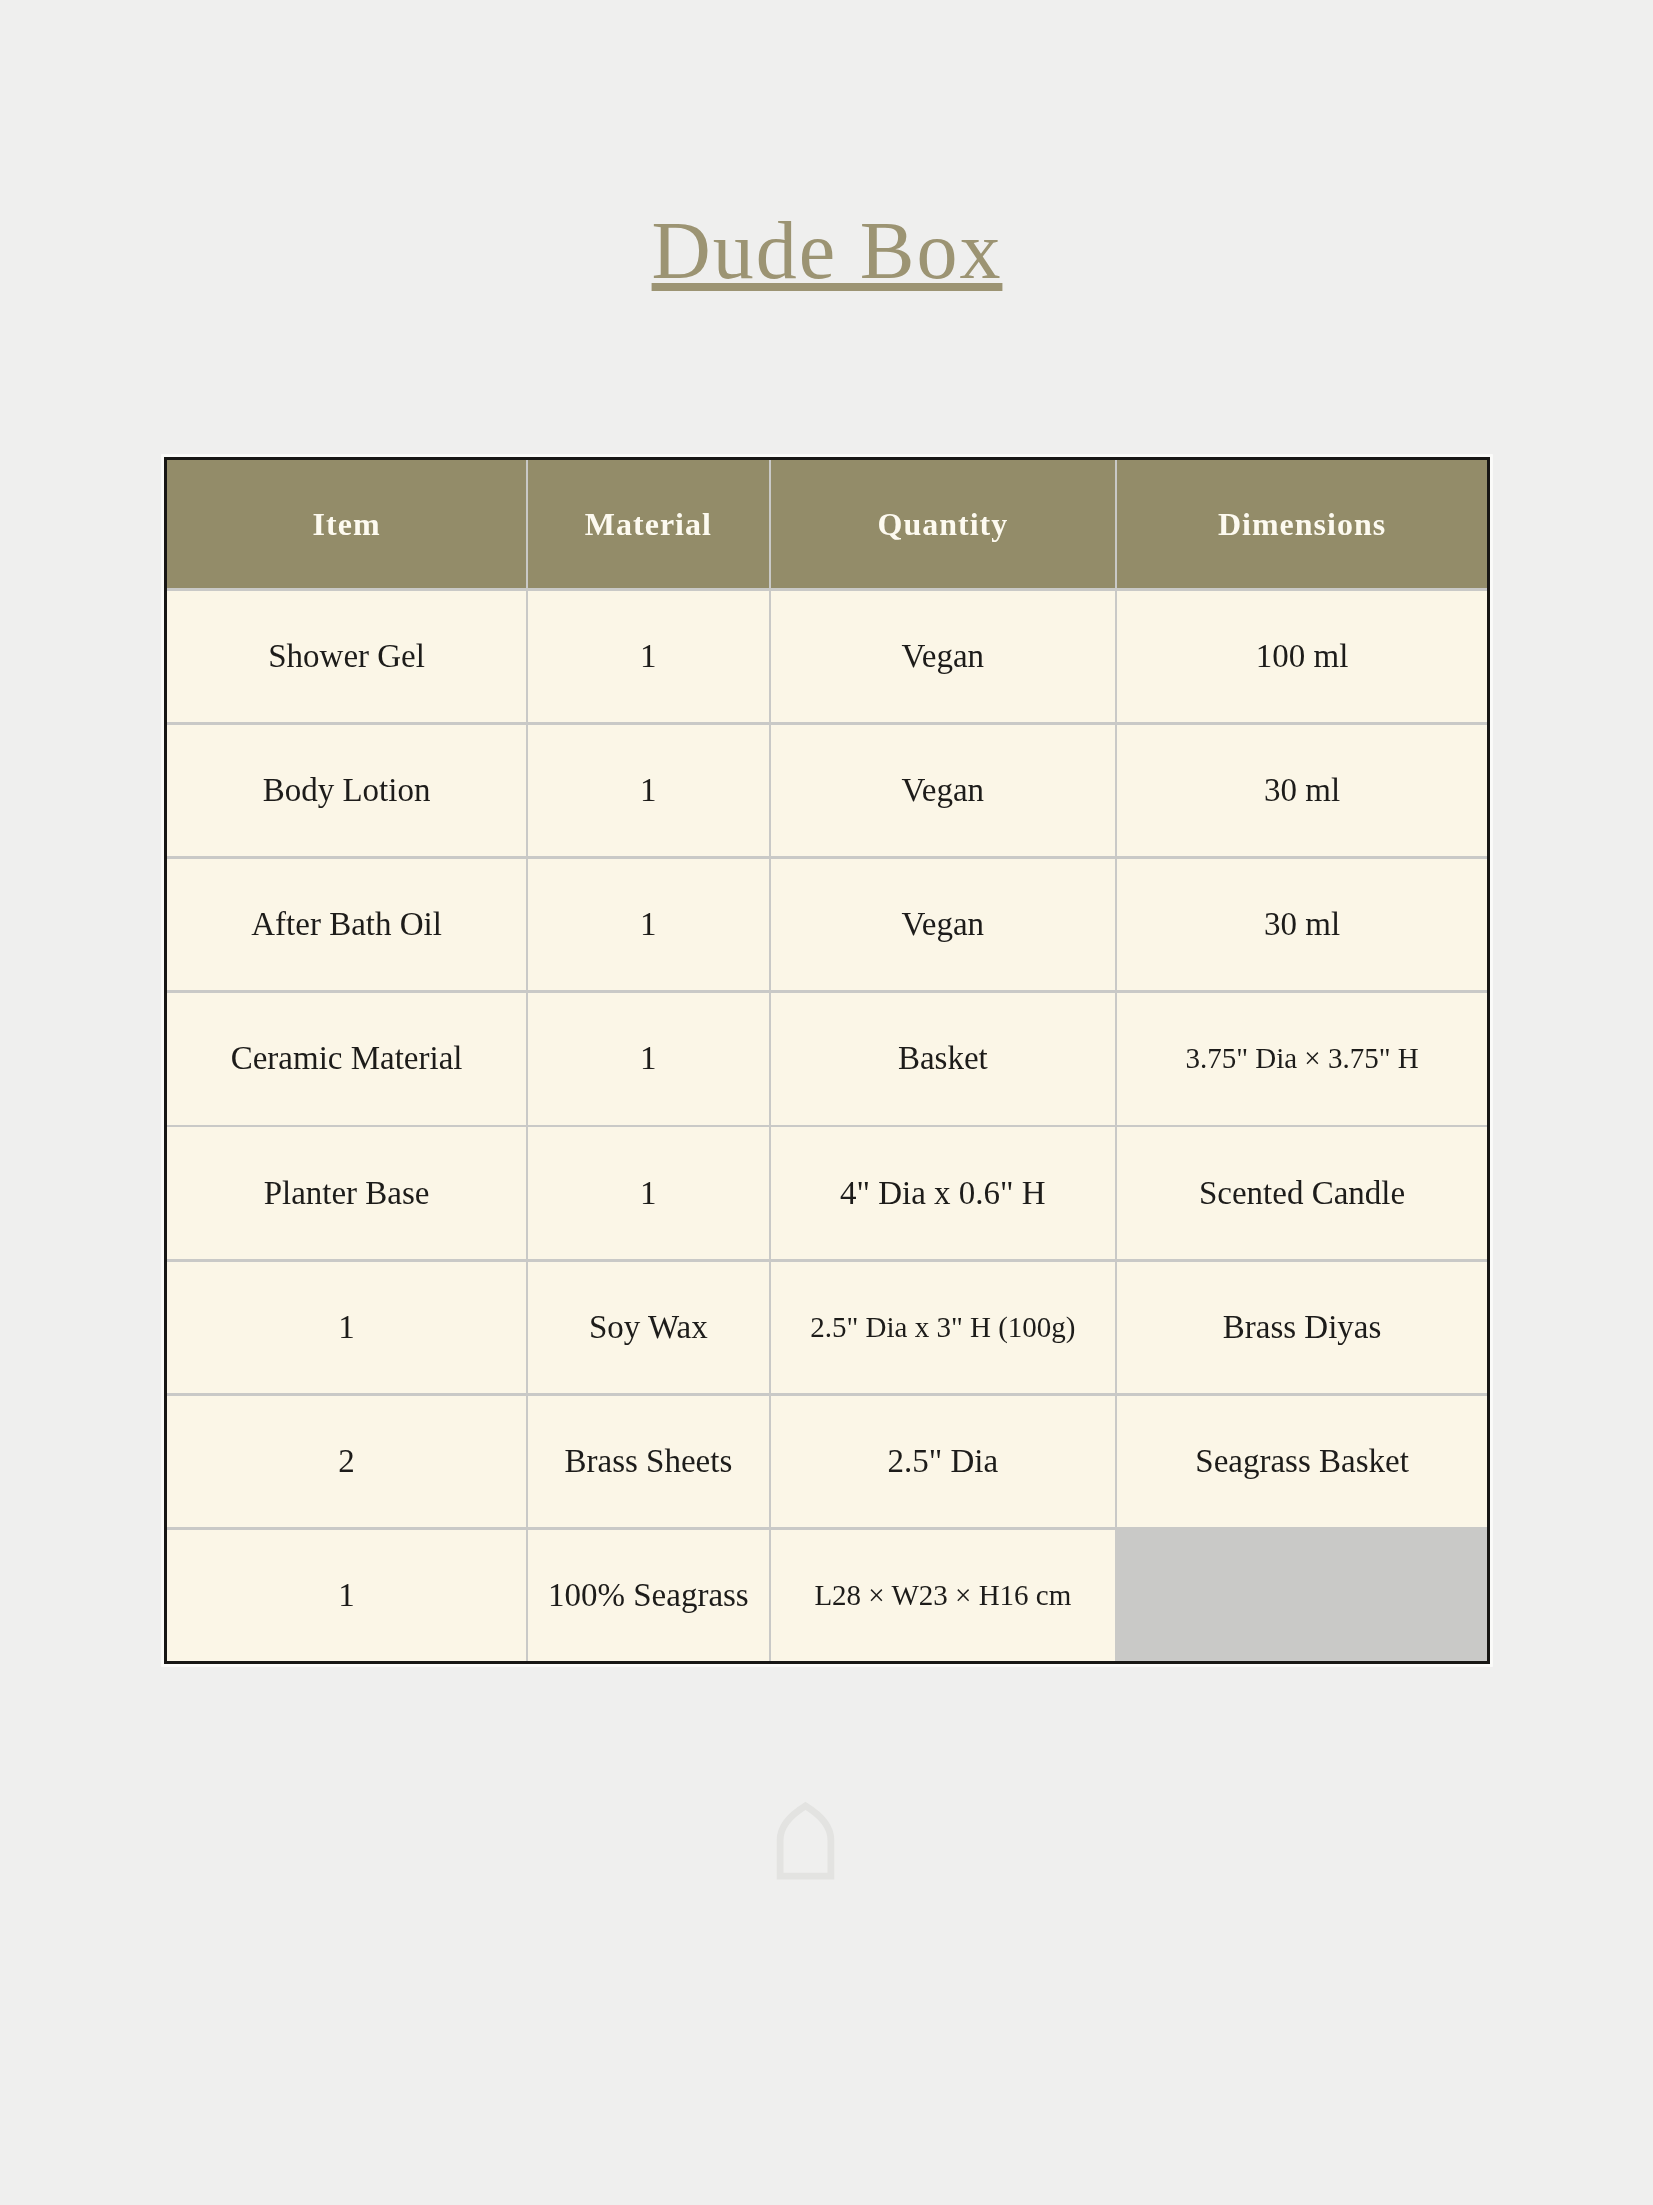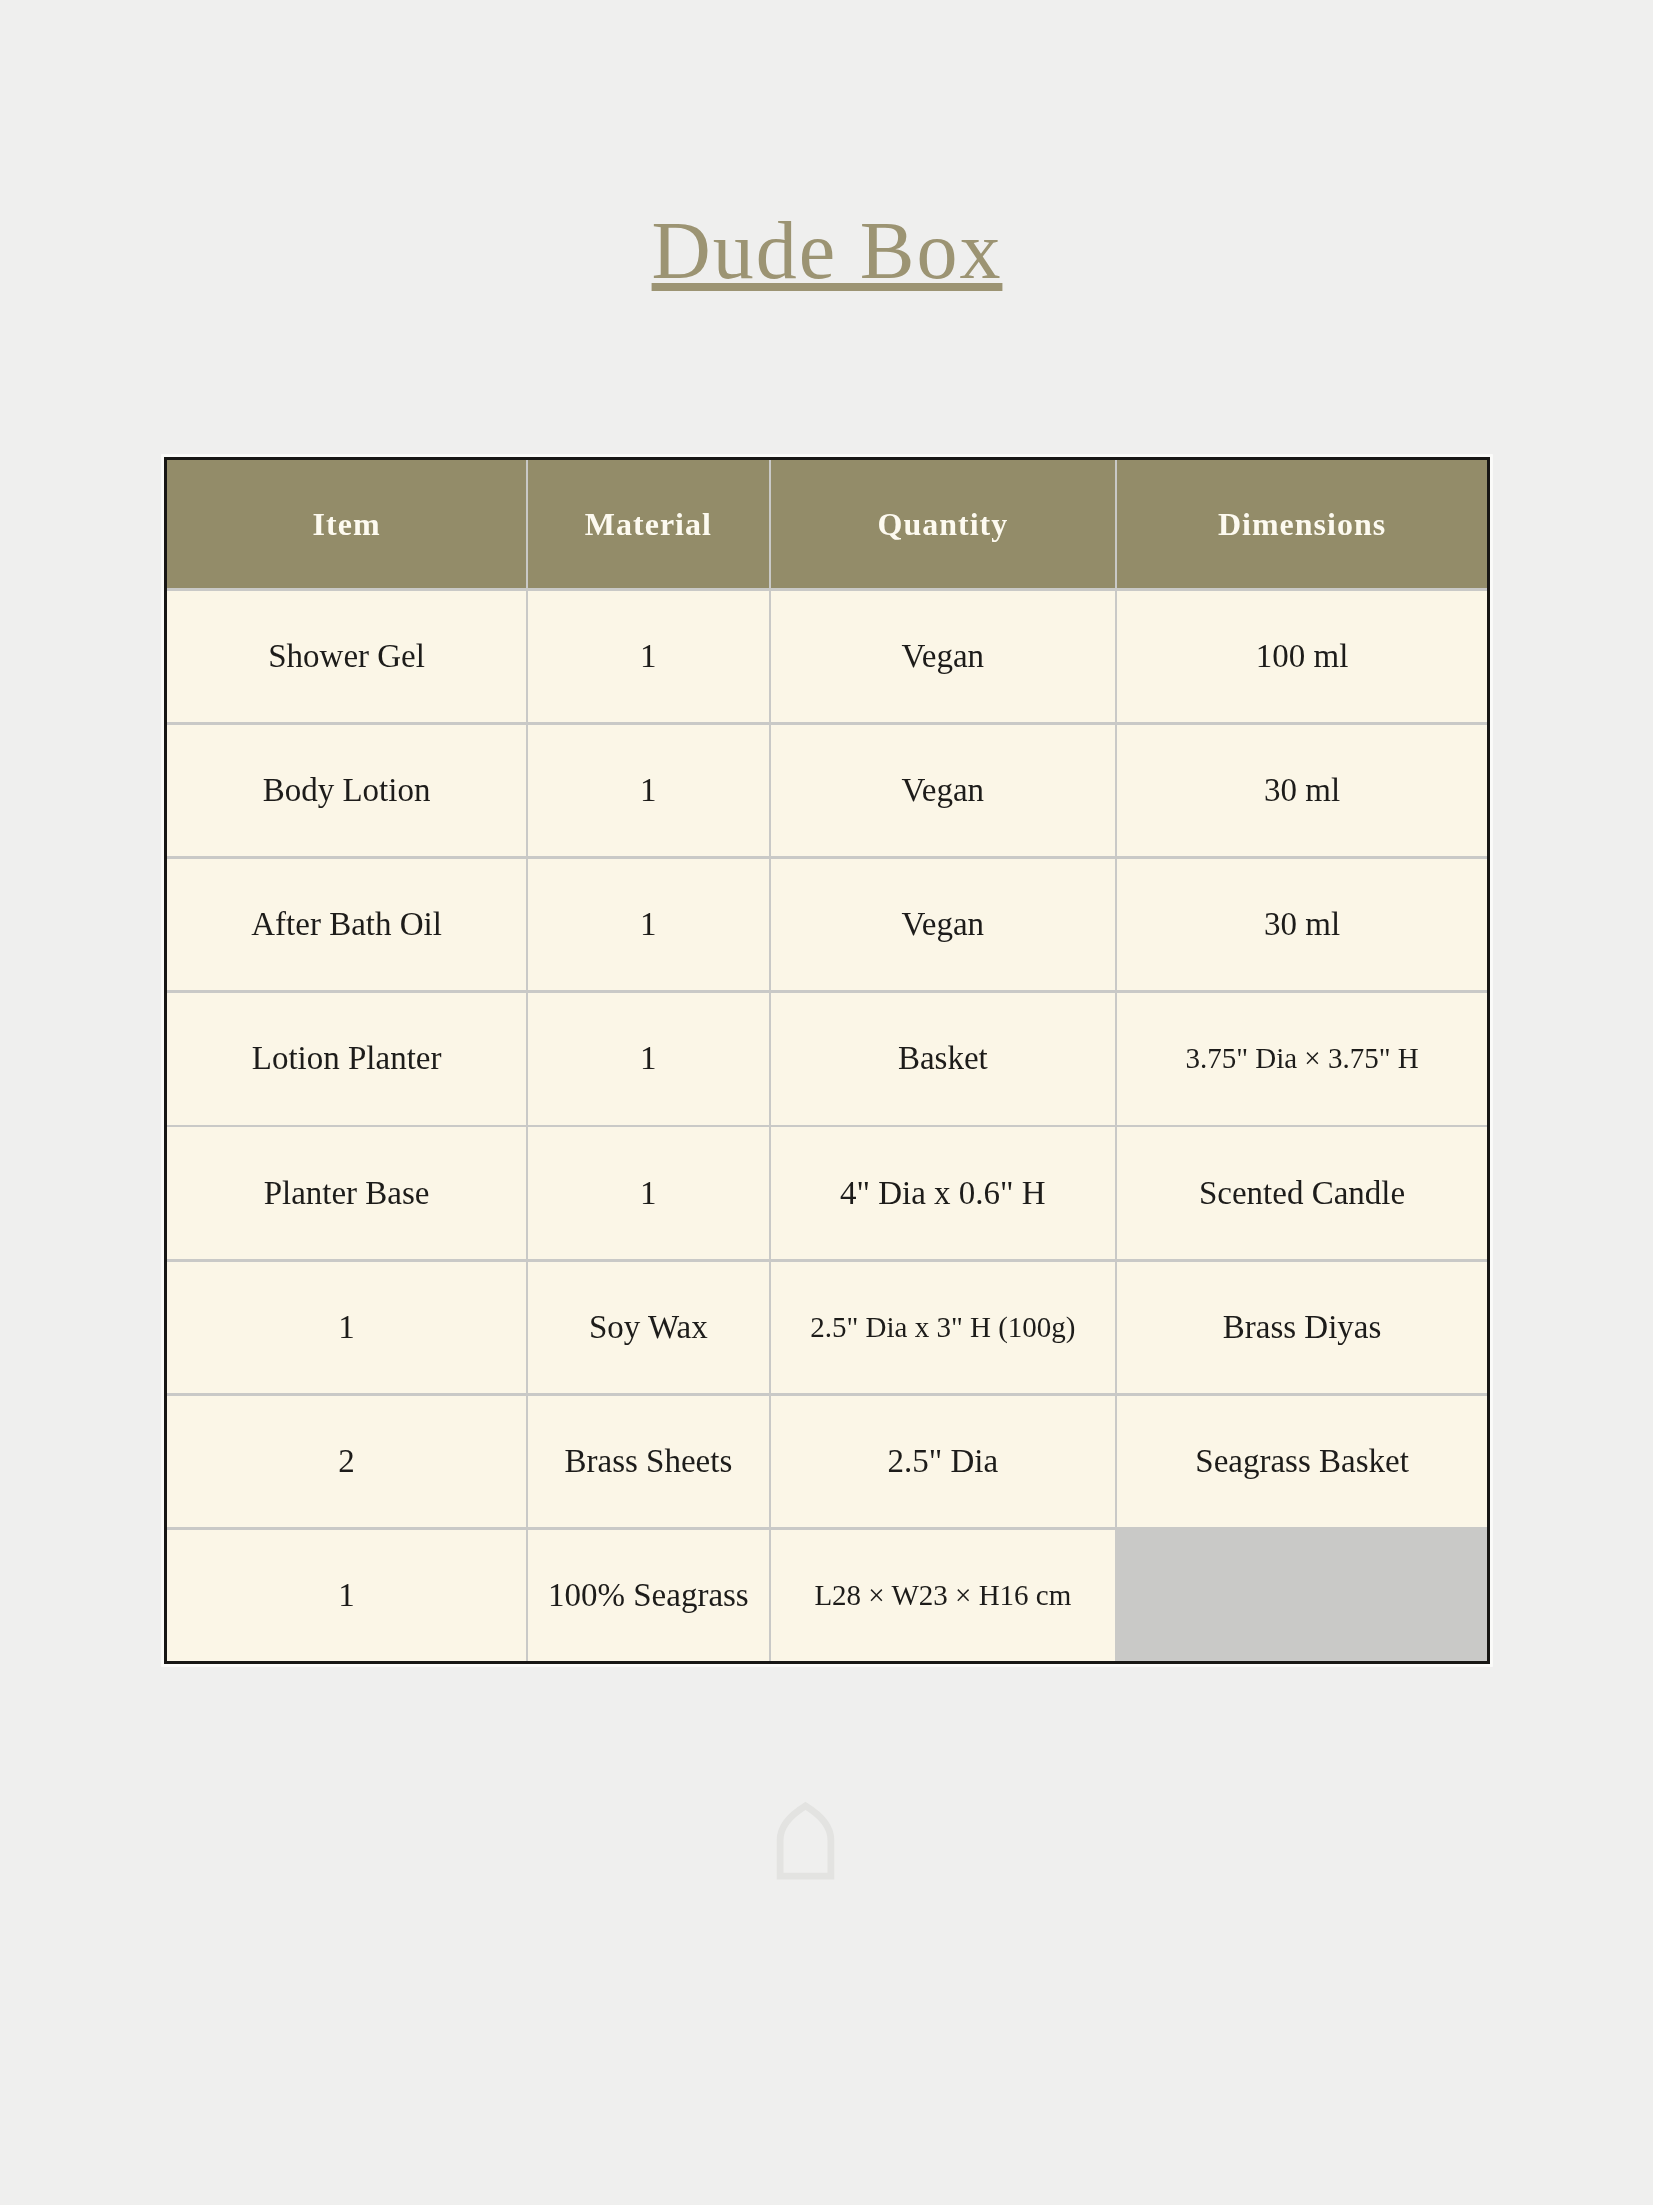--- a/index.html
+++ b/index.html
@@ -80,21 +80,21 @@
       <div class="td">Vegan</div>
       <div class="td">100 ml</div>
       <div class="td">Body Lotion</div>
       <div class="td">1</div>
       <div class="td">Vegan</div>
       <div class="td">30 ml</div>
       <div class="td">After Bath Oil</div>
       <div class="td">1</div>
       <div class="td">Vegan</div>
       <div class="td">30 ml</div>
-      <div class="td">Lotion Planter</div>
+      <div class="td">Ceramic Material</div>
       <div class="td">1</div>
       <div class="td">Basket</div>
       <div class="td small">3.75" Dia × 3.75" H</div>
       <div class="td">Planter Base</div>
       <div class="td">1</div>
       <div class="td">4" Dia x 0.6" H</div>
       <div class="td">Scented Candle</div>
       <div class="td">1</div>
       <div class="td">Soy Wax</div>
       <div class="td small">2.5" Dia x 3" H (100g)</div>

